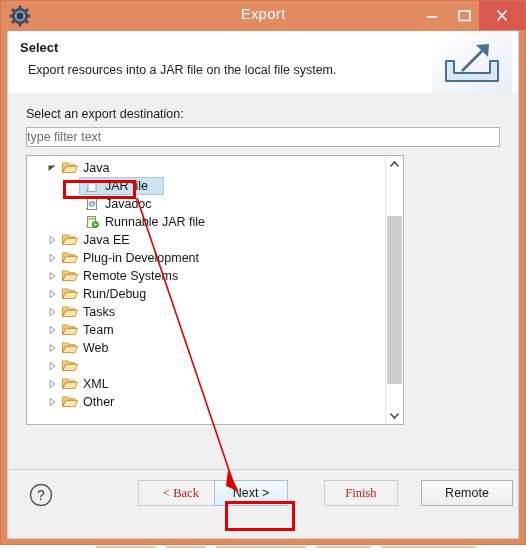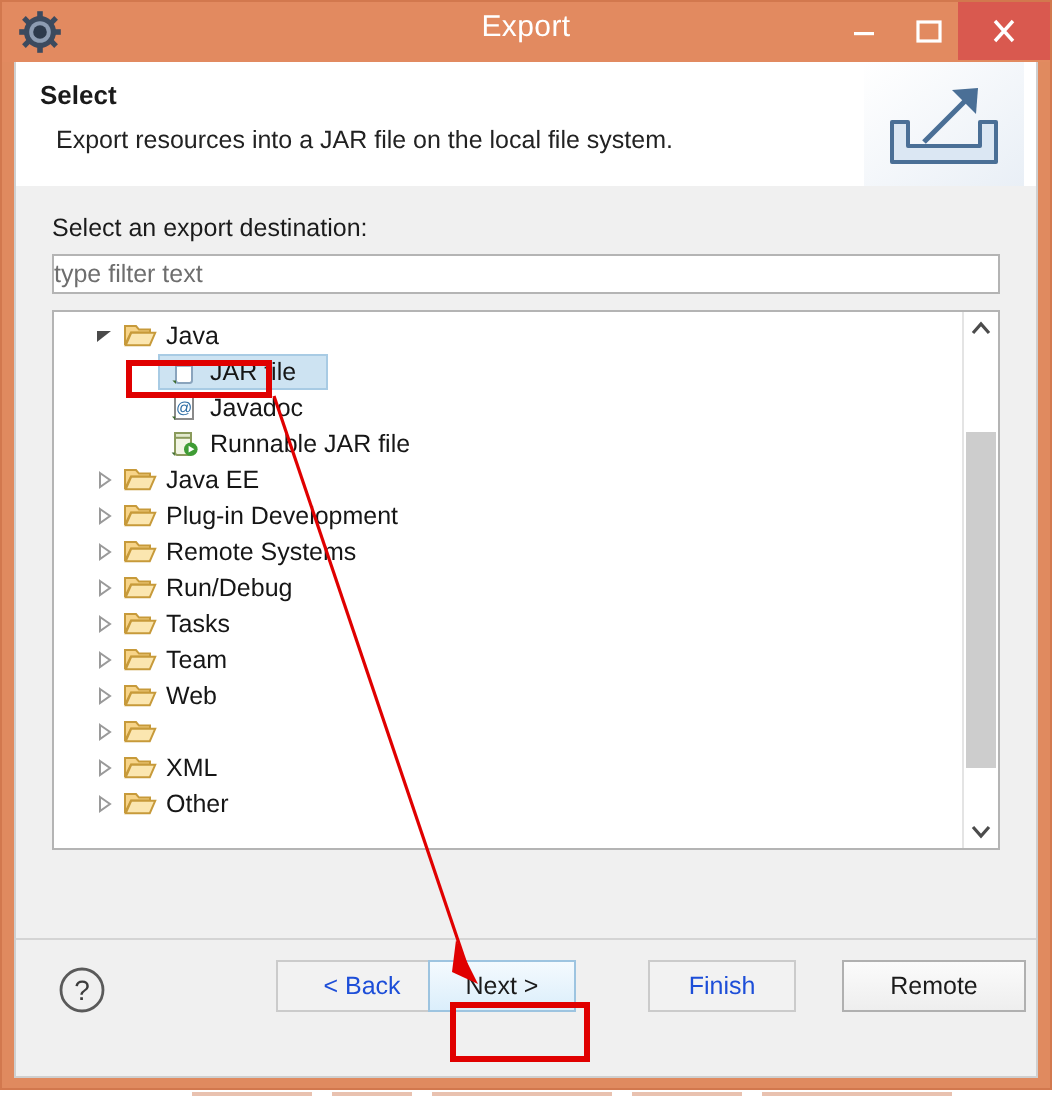--- a/index.html
+++ b/index.html
@@ -136,21 +136,21 @@
     color: #222;
     padding: 0 0;
     outline: none;
   }
   #filter-input::placeholder { color: #6e6e6e; opacity: 1; }
 
   
   #tree-box {
     position: absolute;
     left: 18px; top: 62px;
-    width: 474px;
+    width: 378px;
     height: 270px;
     box-sizing: border-box;
     background: #ffffff;
     border: 1px solid #b4b4b4;
     overflow: hidden;
   }
   #tree-rows {
     position: absolute;
     left: 0; top: 3px;
     width: 455px;
@@ -245,23 +245,24 @@
     font-family: "Liberation Sans", sans-serif;
     font-size: 12.5px;
     text-align: center;
     line-height: 24px;
     border: 1px solid #b0b0b0;
     background: linear-gradient(#fbfbfb, #eeeeee);
     color: #1b1b1b;
     cursor: default;
   }
   .btn.disabled {
-    color: #1d4ed8;
+    color: #b91c1c;
     border-color: #cbcbcb;
     background: #f2f2f2;
+    font-family: Liberation Serif, serif;
   }
   .btn.primary {
     border-color: #9dc4e0;
     background: linear-gradient(#f4fafe, #dbeefb);
   }
   #btn-back   { left: 130px; width: 86px; }
   #btn-next   { left: 206px; width: 74px; }
   #btn-finish { left: 316px; width: 74px; }
   #btn-cancel { left: 413px; width: 92px; }
 

